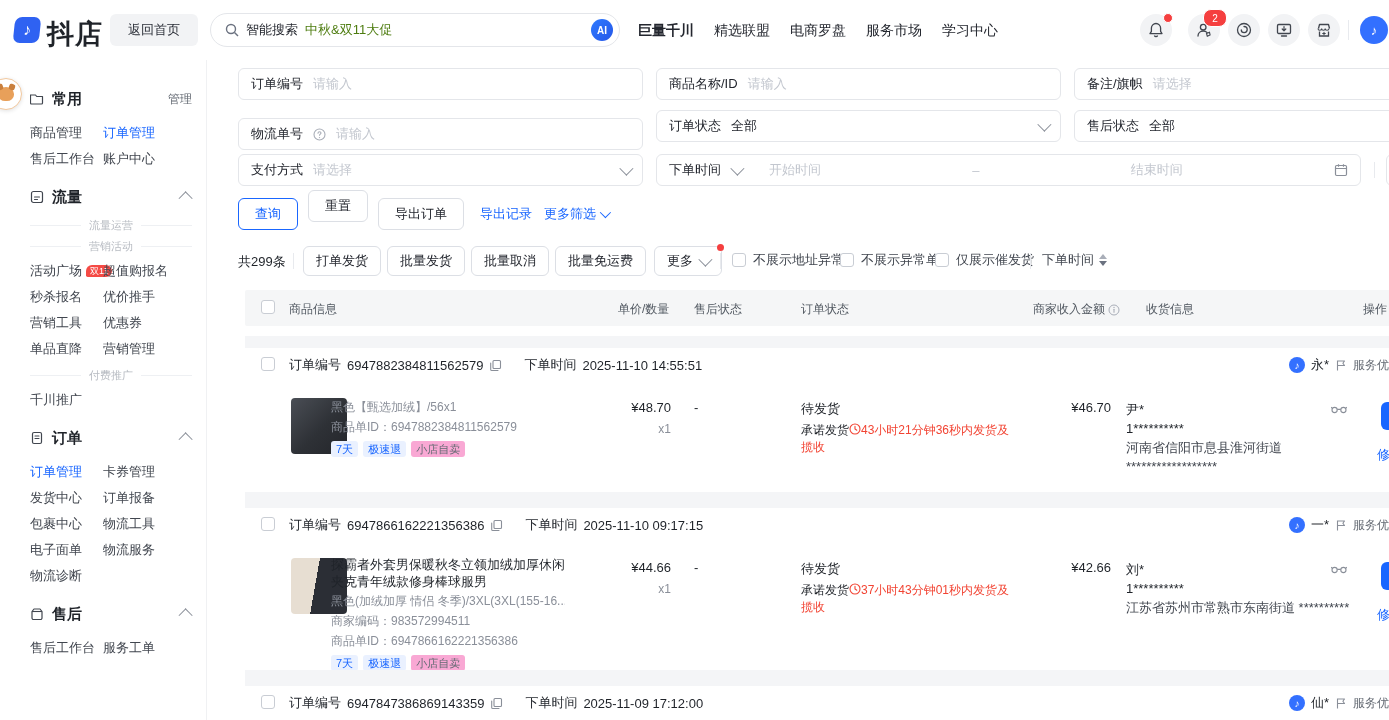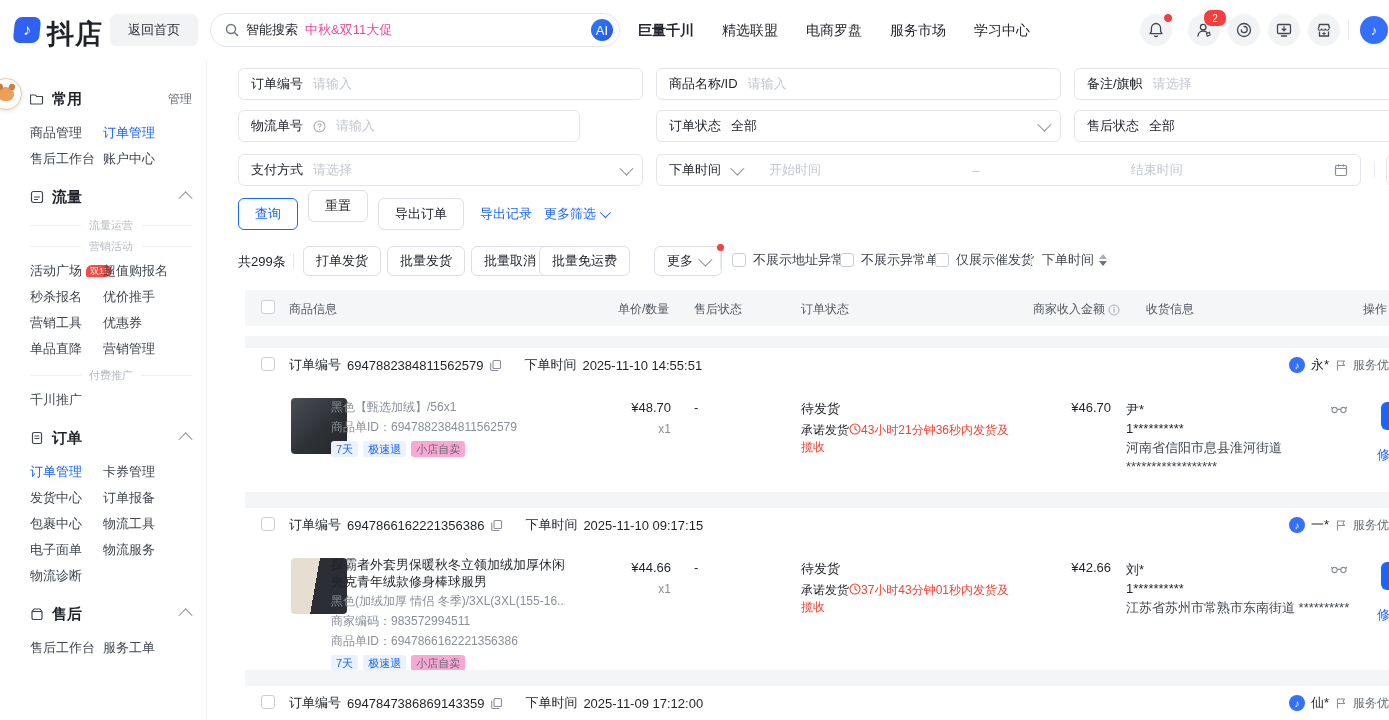--- a/index.html
+++ b/index.html
@@ -12,24 +12,24 @@
   #header{position:absolute;top:0;left:0;right:0;height:60px;background:#fff;z-index:6}
   .logo-box{position:absolute;left:14px;top:17px;width:26px;height:26px;border-radius:7px;background:#2f62f2;
             display:flex;align-items:center;justify-content:center;transform:skewX(-6deg)}
   .logo-note{color:#fff;font-weight:bold;font-size:16px;transform:skewX(6deg)}
   .logo-text{position:absolute;left:47px;top:16px;font-size:27px;font-weight:bold;letter-spacing:1px}
   .back-btn{position:absolute;left:110px;top:14px;height:32px;padding:0 18px;background:#f2f3f5;border-radius:6px;
             display:flex;align-items:center;font-size:13px;color:#2b2f38;cursor:pointer}
   .search-box{position:absolute;left:210px;top:13px;width:410px;height:34px;border:1px solid #e4e6ea;border-radius:17px;
               display:flex;align-items:center;padding:0 6px 0 14px;box-sizing:border-box;gap:7px}
   .search-label{color:#23262e}
-  .search-ph{color:#ec4899}
+  .search-ph{color:#4d7c0f}
   .ai-badge{margin-left:auto;width:22px;height:22px;border-radius:50%;background:linear-gradient(135deg,#2f7bff,#2456e8);
-            color:#fff;font-size:13px;font-weight:normal;display:flex;align-items:center;justify-content:center;cursor:pointer}
-  .topnav{position:absolute;left:638px;top:22px;display:flex;gap:28px;font-size:14px;color:#23262e}
+            color:#fff;font-size:10px;font-weight:bold;display:flex;align-items:center;justify-content:center;cursor:pointer}
+  .topnav{position:absolute;left:638px;top:22px;display:flex;gap:20px;font-size:14px;color:#23262e}
   .topnav span{cursor:pointer;white-space:nowrap}
   .hicon{position:absolute;top:14px;width:32px;height:32px;border-radius:50%;background:#f2f3f5;
          display:flex;align-items:center;justify-content:center;cursor:pointer}
   .hdot{position:absolute;top:-1px;right:-1px;width:8px;height:8px;border-radius:50%;background:#f53f3f;border:1px solid #fff}
   .hbadge{position:absolute;top:-5px;right:-7px;min-width:16px;height:16px;border-radius:8px;background:#f53f3f;color:#fff;
           font-size:10px;display:flex;align-items:center;justify-content:center;padding:0 3px;border:1px solid #fff}
   .hdivider{position:absolute;left:1348px;top:20px;width:1px;height:20px;background:#e8eaee}
   .avatar{position:absolute;left:1360px;top:16px;width:28px;height:28px;border-radius:50%;background:#3370ff;
           display:flex;align-items:center;justify-content:center;color:#fff;font-size:13px;cursor:pointer}
 
@@ -283,21 +283,21 @@
   </div>
   <div class="field" style="left:448px;top:8px;width:405px">
     <span class="flab">商品名称/ID</span>
       <span class="fph">请输入</span>
   </div>
   <div class="field" style="left:866px;top:8px;width:405px">
     <span class="flab">备注/旗帜</span>
       <span class="fph">请选择</span>
   </div>
 
-  <div class="field" style="left:30px;top:50px;width:342px">
+  <div class="field" style="left:30px;top:58px;width:405px">
     <span class="flab">物流单号</span>
     <svg width="13" height="13" viewBox="0 0 13 13">
       <circle cx="6.5" cy="6.5" r="5.5" fill="none" stroke="#a9aeb8" stroke-width="1.1"></circle>
       <path d="M5 5.2c0-.9.7-1.5 1.5-1.5s1.5.6 1.5 1.4c0 1-1.5 1.1-1.5 2.2" fill="none" stroke="#a9aeb8" stroke-width="1.1" stroke-linecap="round"></path>
       <circle cx="6.5" cy="9.6" r=".7" fill="#a9aeb8"></circle>
     </svg>
     <span class="fph">请输入</span>
   </div>
   <div class="field" style="left:448px;top:50px;width:405px">
     <span class="flab">订单状态</span>
@@ -336,21 +336,21 @@
     <span>更多筛选</span>
       <span class="chev blue"></span>
   </div>
 
   <div class="p" style="left:0;top:186px;width:1290px;height:30px">
     <span class="p" style="left:30px;top:7px;color:#1f2329">共299条</span>
     <span class="vdiv" style="left:85px"></span>
     <div class="tbtn" style="left:95px;top:0">打单发货</div>
     <div class="tbtn" style="left:179px;top:0">批量发货</div>
     <div class="tbtn" style="left:263px;top:0">批量取消</div>
-    <div class="tbtn" style="left:331px;top:0">批量免运费</div>
+    <div class="tbtn" style="left:347px;top:0">批量免运费</div>
     <div class="tbtn" style="left:446px;top:0">
       <span>更多</span>
         <span class="chev" style="margin-left:6px"></span>
       <span class="reddot"></span>
     </div>
     <span class="vdiv" style="left:512px"></span>
     <label class="cbrow" style="left:524px">
       <span class="cb"></span>
         <span>不展示地址异常</span>
     </label>

